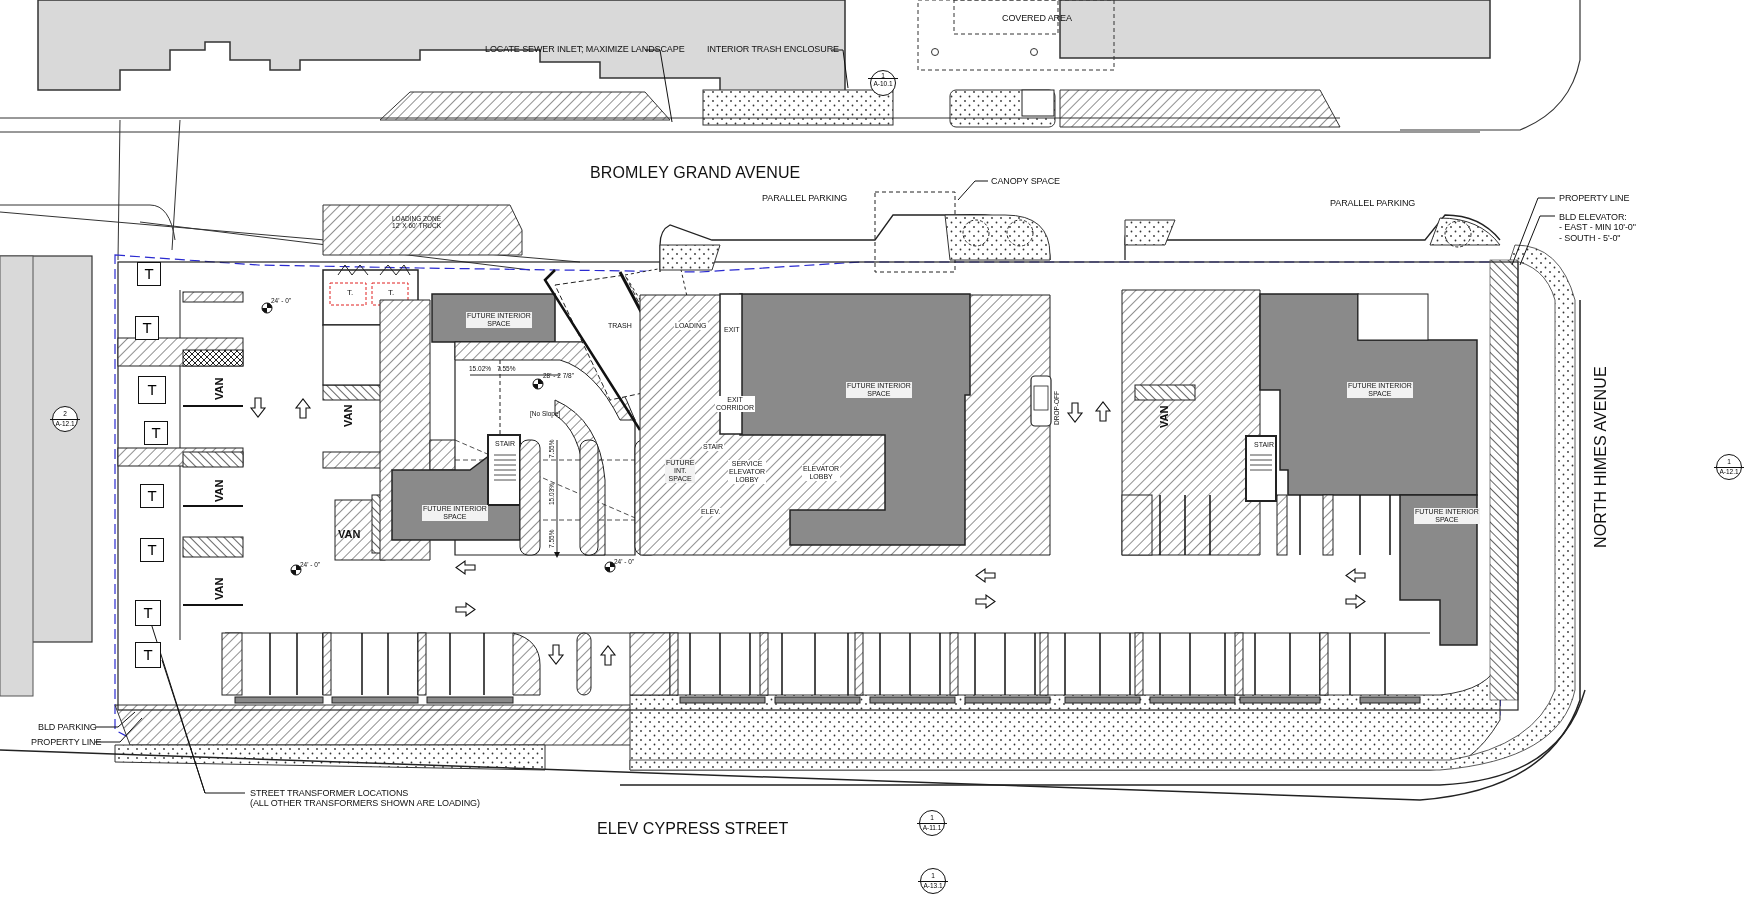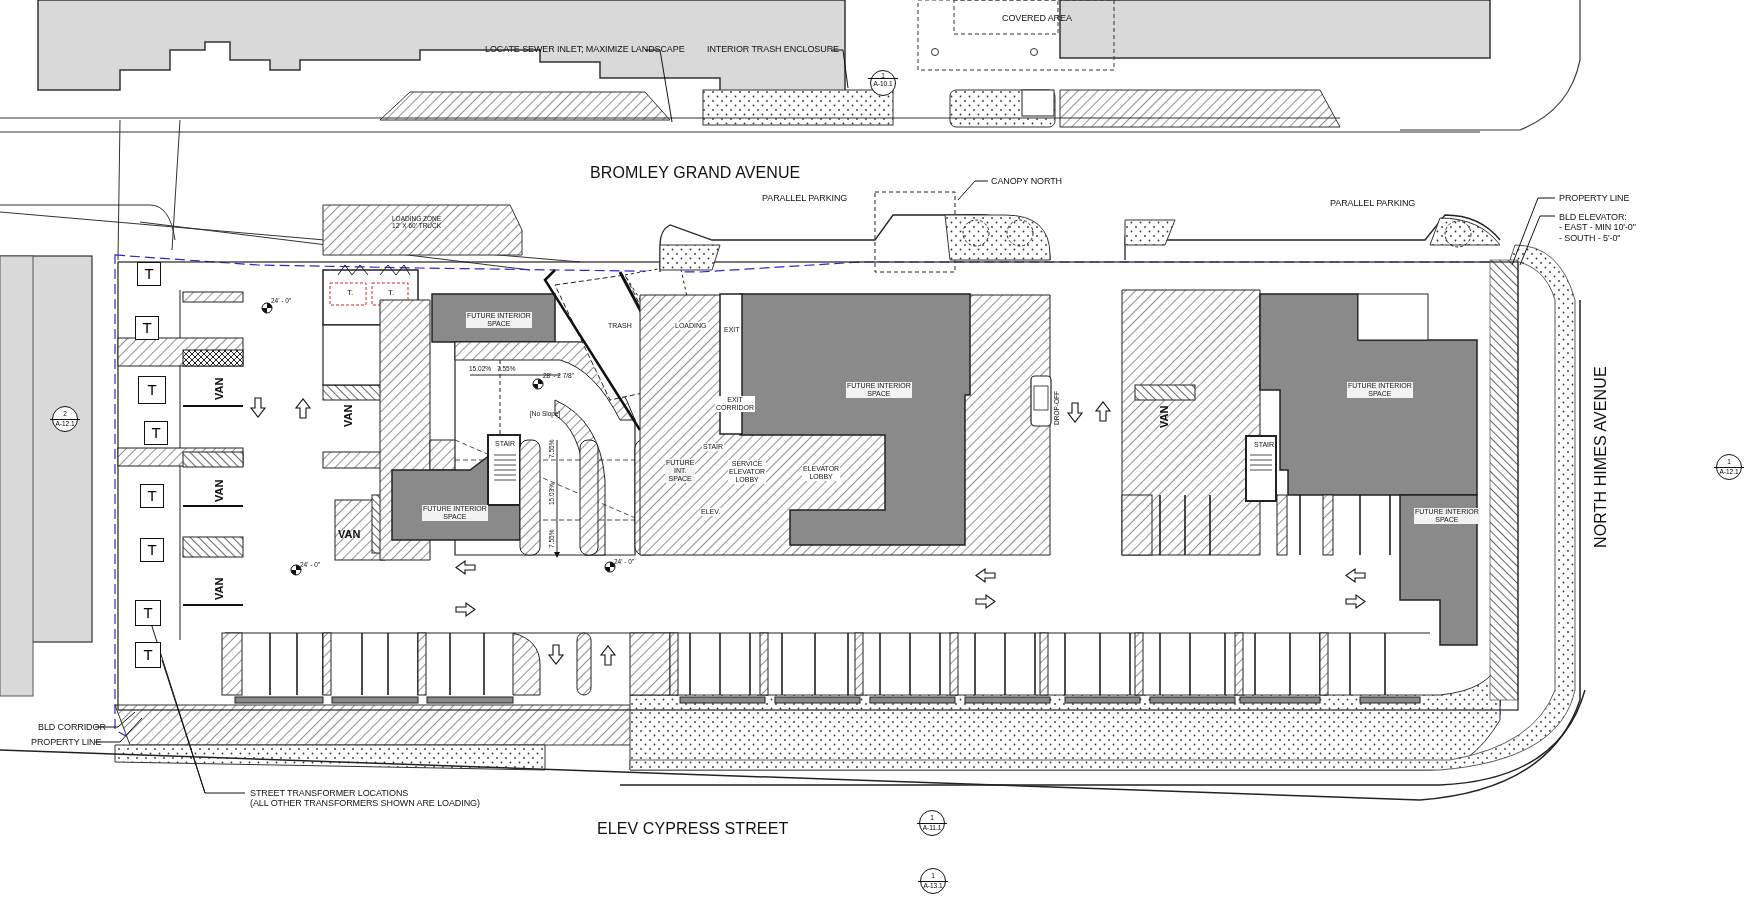--- a/index.html
+++ b/index.html
@@ -311,34 +311,34 @@
   </g>
 </svg>
 
 <div class="lbl street" style="left:590px;top:164px;">BROMLEY GRAND AVENUE</div>
 <div class="lbl street" style="left:597px;top:820px;">ELEV CYPRESS STREET</div>
 <div class="lbl street vert" style="left:1592px;top:548px;">NORTH HIMES AVENUE</div>
 
 <div class="lbl note" style="left:471px;top:44px;margin-left:14px;">LOCATE SEWER INLET; MAXIMIZE LANDSCAPE</div>
 <div class="lbl note" style="left:707px;top:44px;">INTERIOR TRASH ENCLOSURE</div>
 <div class="lbl note" style="left:1002px;top:13px;">COVERED AREA</div>
-<div class="lbl note" style="left:991px;top:176px;">CANOPY NORTH</div>
+<div class="lbl note" style="left:991px;top:176px;">CANOPY SPACE</div>
 <div class="lbl note" style="left:762px;top:193px;">PARALLEL PARKING</div>
 <div class="lbl note" style="left:1330px;top:198px;">PARALLEL PARKING</div>
 <div class="lbl note" style="left:1559px;top:193px;">PROPERTY LINE</div>
 <div class="lbl note" style="left:1559px;top:212px;">
   <div>BLD ELEVATOR:</div>
   <div>- EAST - MIN 10'-0"</div>
   <div>- SOUTH - 5'-0"</div>
 </div>
 <div class="lbl tiny" style="left:392px;top:215px;text-align:center;">
   <div>LOADING ZONE</div>
   <div>12' X 60' TRUCK</div>
 </div>
-<div class="lbl note" style="left:38px;top:722px;">BLD CORRIDOR</div>
+<div class="lbl note" style="left:38px;top:722px;">BLD PARKING</div>
 <div class="lbl note" style="left:31px;top:737px;">PROPERTY LINE</div>
 <div class="lbl note" style="left:250px;top:788px;">
   <div>STREET TRANSFORMER LOCATIONS</div>
   <div>(ALL OTHER TRANSFORMERS SHOWN ARE LOADING)</div>
 </div>
 <div class="lbl tiny vert" style="left:1053px;top:425px;">DROP-OFF</div>
 
 <div class="lbl room-dark" style="left:466px;top:312px;">
   <div>FUTURE INTERIOR</div>
   <div>SPACE</div>

